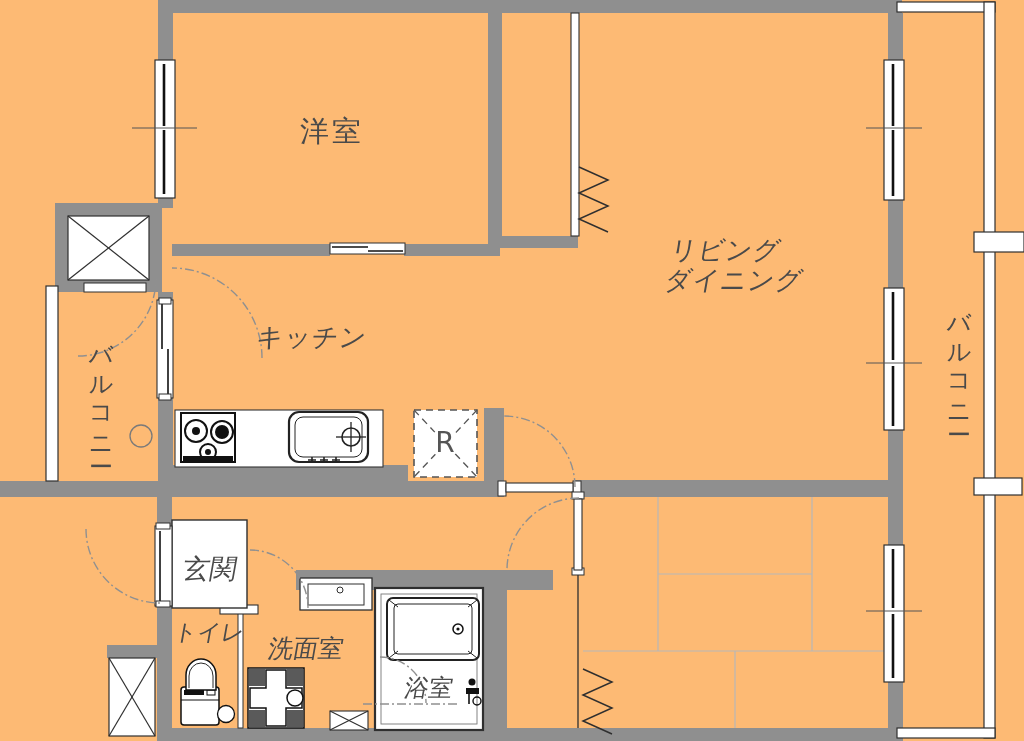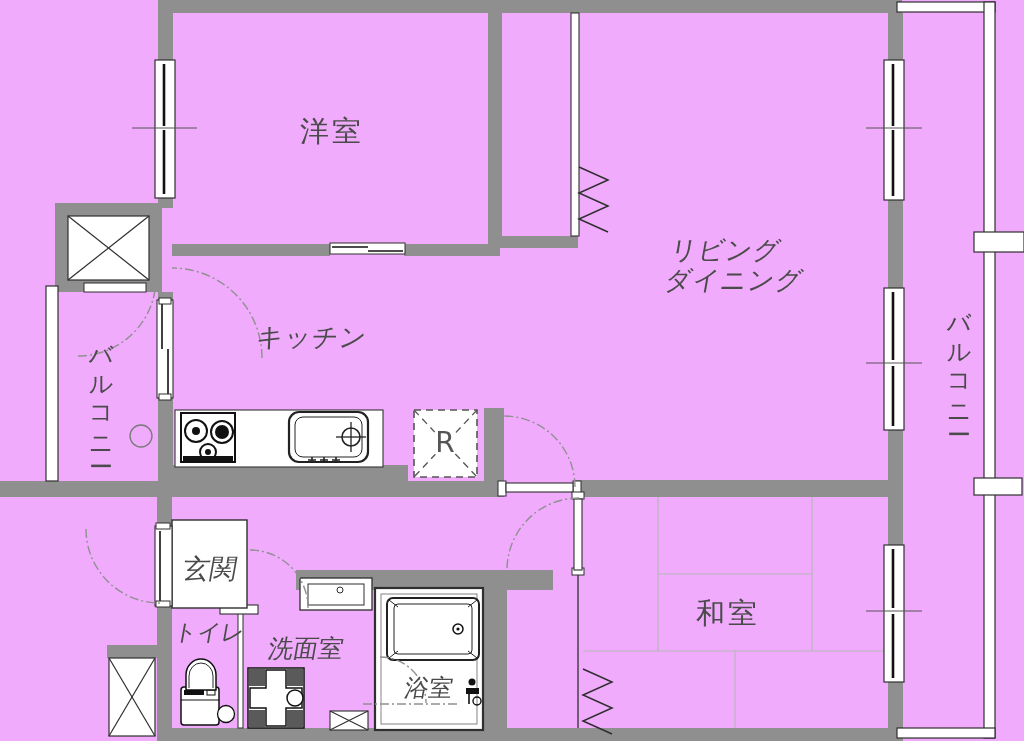--- a/index.html
+++ b/index.html
@@ -1,16 +1,16 @@
 <!DOCTYPE html>
 <html><head>
 <meta charset="utf-8">
 <style>
   html,body{margin:0;padding:0;background:#fff;}
-  #plan{position:relative;width:1024px;height:741px;background:#f0abfc;overflow:hidden;
+  #plan{position:relative;width:1024px;height:741px;background:#fdba74;overflow:hidden;
         font-family:"DejaVu Sans",sans-serif;}
   #plan svg{position:absolute;left:0;top:0;}
   .label{position:absolute;color:#4a4a4a;font-weight:500;white-space:nowrap;
          font-family:"DejaVu Sans",sans-serif;}
   .oblique{transform:skewX(-10deg);}
   .vtext{writing-mode:vertical-rl;text-orientation:mixed;letter-spacing:4px;}
   .c{text-align:center;}
 </style>
 </head>
 <body>
@@ -247,21 +247,20 @@
 
 <div class="label c" style="left:262px;top:112px;width:140px;font-size:29px;letter-spacing:3px;">洋室</div>
 
 <div class="label oblique" style="left:668px;top:235px;font-size:26px;line-height:30px;letter-spacing:1px;">
   <div>リビング</div>
   <div>ダイニング</div>
 </div>
 
 <div class="label oblique c" style="left:252px;top:320px;width:120px;font-size:26px;letter-spacing:1px;">キッチン</div>
 
-<div class="label c" style="left:662px;top:594px;width:132px;font-size:29px;letter-spacing:3px;">和室</div>
 
 <div class="label oblique c" style="left:178px;top:551px;width:64px;font-size:27px;">玄関</div>
 
 <div class="label oblique c" style="left:174px;top:617px;width:66px;font-size:23px;">トイレ</div>
 
 <div class="label oblique c" style="left:258px;top:632px;width:96px;font-size:25px;">洗面室</div>
 
 <div class="label oblique c" style="left:396px;top:672px;width:66px;font-size:24px;">浴室</div>
 
 <div class="label vtext" style="left:85px;top:328px;height:150px;font-size:24px;">バルコニー</div>

